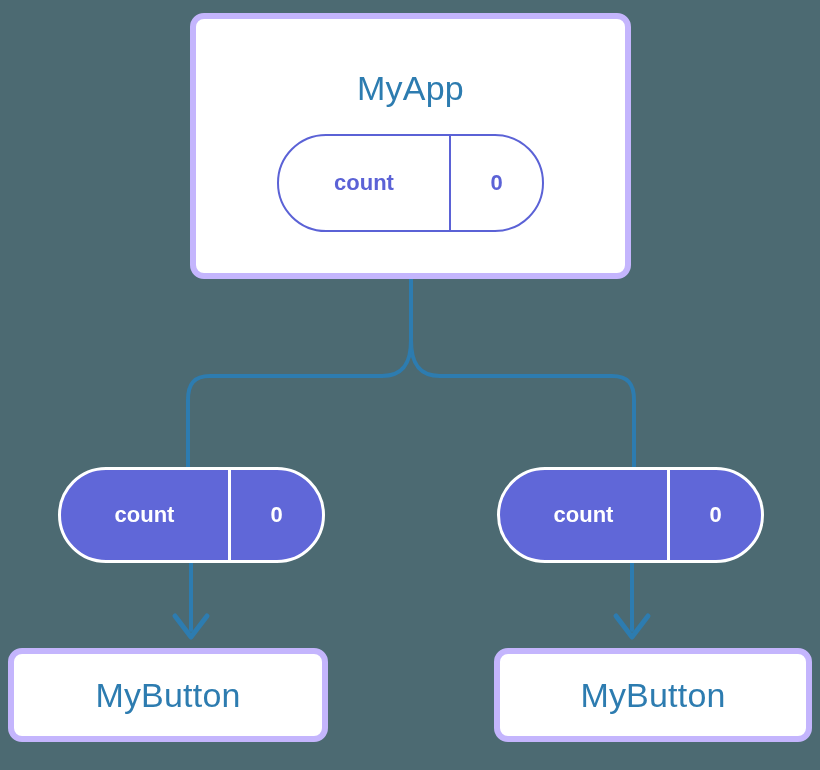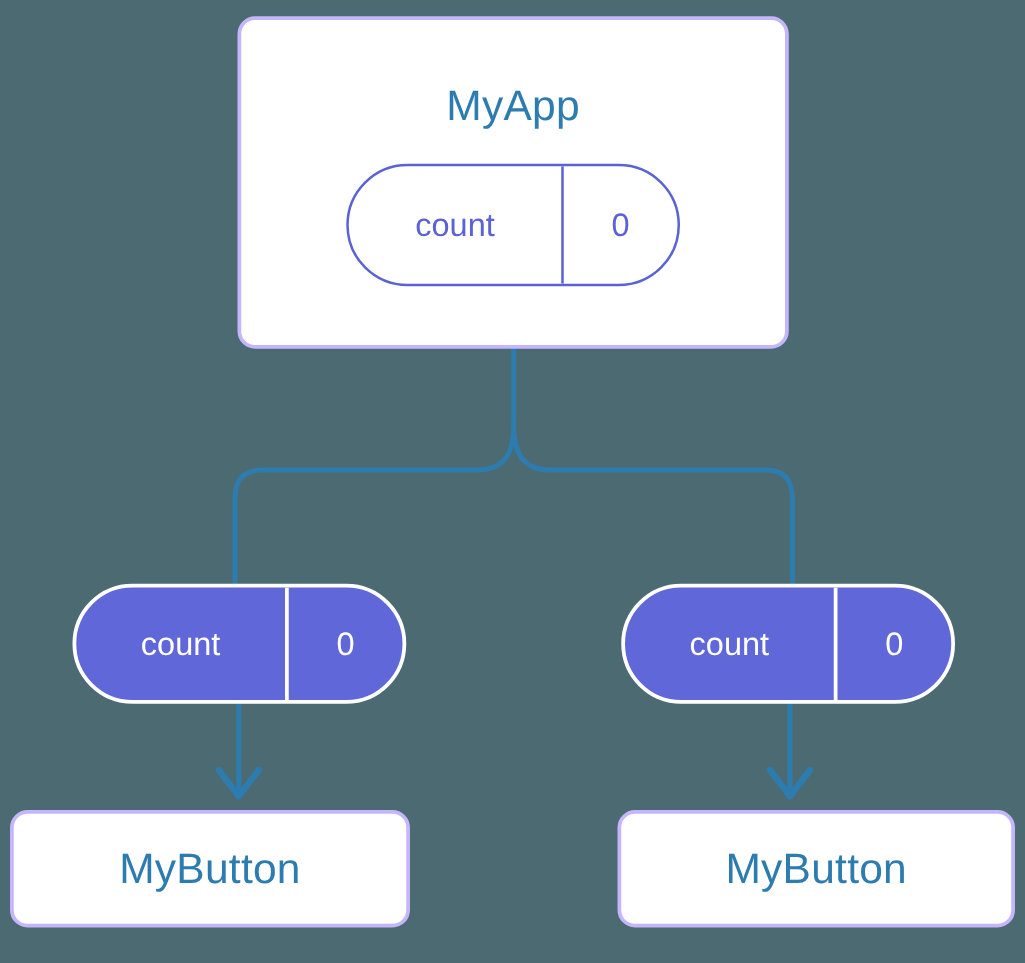--- a/index.html
+++ b/index.html
@@ -24,21 +24,21 @@
     top: 0;
     width: 820px;
     height: 770px;
     pointer-events: none;
   }
 
   
   .component-box {
     position: absolute;
     background: #ffffff;
-    border: 3px solid #c4b5fd;
+    border: 6px solid #c4b5fd;
     border-radius: 14px;
     box-sizing: border-box;
   }
   .component-title {
     color: #2d7cb0;
     font-size: 34px;
     font-weight: 400;
     letter-spacing: 0.2px;
     text-align: center;
     white-space: nowrap;
@@ -83,22 +83,22 @@
     display: flex;
     align-items: stretch;
     border-radius: 999px;
     box-sizing: border-box;
     overflow: hidden;
   }
   .pill-key, .pill-val {
     display: flex;
     align-items: center;
     justify-content: center;
-    font-size: 26px;
-    font-weight: 400;
+    font-size: 22px;
+    font-weight: 700;
     white-space: nowrap;
     box-sizing: border-box;
   }
 
   
   .pill.outline {
     border: 2px solid #5b62d6;
     background: transparent;
     width: 267px;
     height: 98px;

